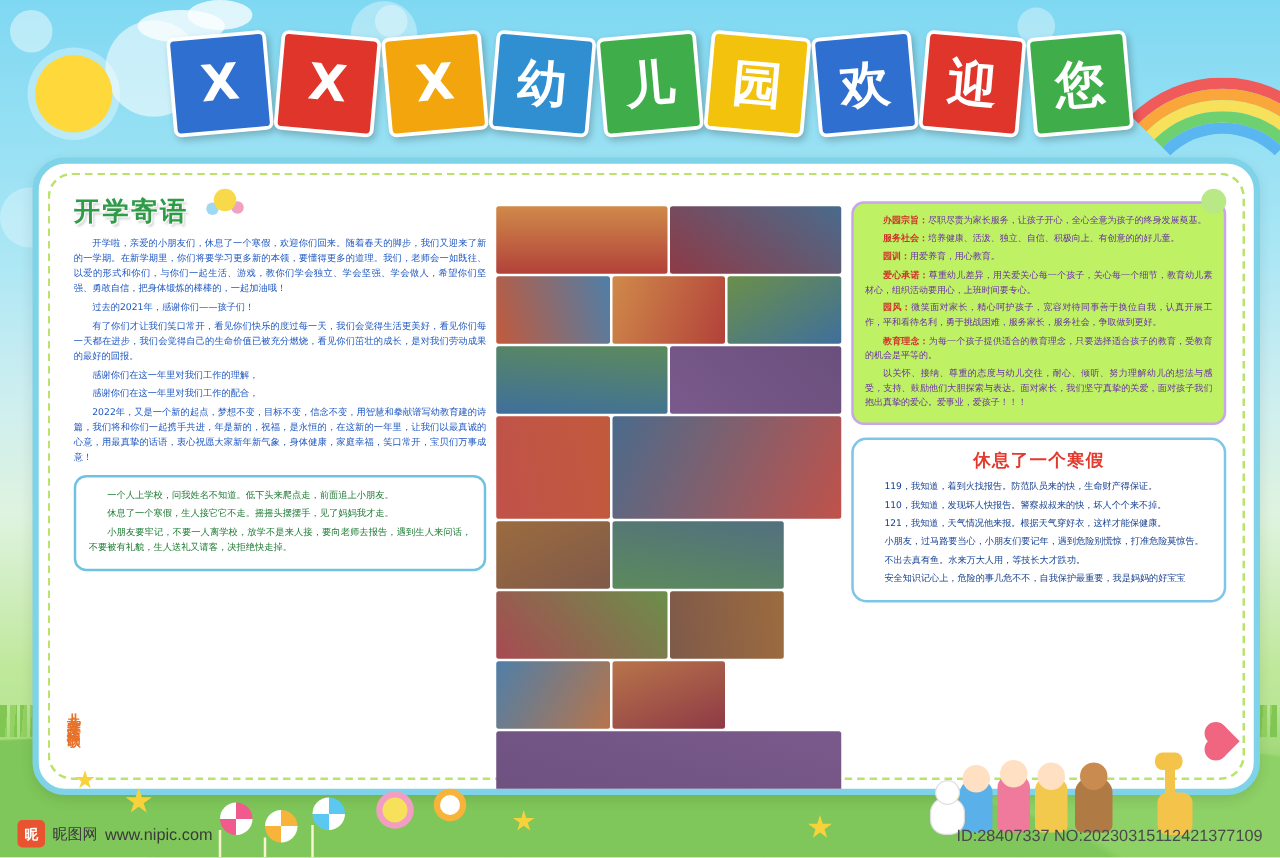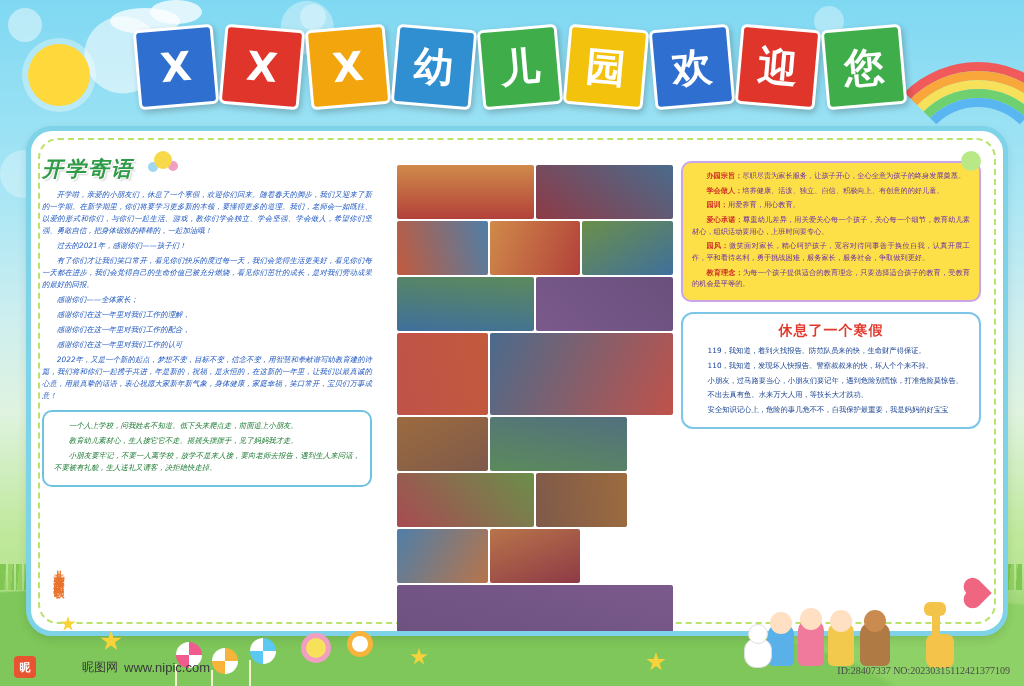--- a/index.html
+++ b/index.html
@@ -56,21 +56,21 @@
   .tile{
     width:74px;height:74px;display:flex;align-items:center;justify-content:center;
     border-radius:6px;color:#fff;font-size:40px;font-weight:bold;
     box-shadow:2px 3px 6px rgba(0,0,0,.22);
     border:3px solid #ffffff;
     font-family:"DejaVu Sans","Liberation Sans",sans-serif;
   }
   .tile:nth-child(odd){transform:rotate(-5deg);}
   .tile:nth-child(even){transform:rotate(5deg);}
   
-  .col-left{position:absolute;left:11px;top:24px;width:330px;height:450px;font-style:italic;}
+  .col-left{position:absolute;left:28px;top:24px;width:330px;height:450px;}
   .col-right{position:absolute;left:650px;top:24px;width:300px;height:450px;}
 
   .sec-title{
     font-family:"DejaVu Sans","Liberation Sans",sans-serif;
     font-weight:bold;letter-spacing:2px;
   }
   .t-green{
     font-size:21px;color:#2e9b46;
     text-shadow:1px 1px 0 #fff, 2px 2px 2px rgba(0,0,0,.18);
   }
@@ -84,21 +84,21 @@
   }
   .body-text{
     font-size:7.4px;line-height:1.62;color:#1f57c0;
     font-family:"DejaVu Sans","Liberation Sans",sans-serif;
     text-align:justify;
   }
   .body-text p{margin:0 0 3px 0;text-indent:2em;}
   .green-text{color:#1d7a33;}
   .purple-box{
     border:2px solid #c9a6ea;border-radius:10px;padding:7px 9px;margin-top:6px;
-    background:#fde047;
+    background:#bef264;
   }
   .purple-box .body-text{color:#6b2fa8;font-size:7.2px;}
   .number-box{
     border:2px solid #7dc6e8;border-radius:12px;padding:8px 10px;margin-top:10px;background:#fff;
   }
   .number-box .body-text{color:#16408f;font-size:7.3px;}
   .left-bottom{
     border:2px solid #6fc3e0;border-radius:10px;padding:8px 10px;margin-top:8px;background:#fff;
   }
   
@@ -119,22 +119,22 @@
   .footer-left{
     position:absolute;left:14px;bottom:8px;display:flex;align-items:center;gap:6px;
   }
   .logo-badge{
     width:22px;height:22px;border-radius:4px;background:#e8542f;color:#fff;
     display:flex;align-items:center;justify-content:center;font-size:11px;font-weight:bold;
     font-family:"DejaVu Sans","Liberation Sans",sans-serif;
   }
   .footer-url{font-size:13px;color:#3a3a3a;font-family:"Liberation Sans",sans-serif;}
   .footer-id{
-    position:absolute;right:14px;bottom:10px;font-size:10px;color:#4a4a4a;
-    font-family:Liberation Serif, serif;
+    position:absolute;right:14px;bottom:10px;font-size:13px;color:#4a4a4a;
+    font-family:Liberation Sans, sans-serif;
   }
   
   .star{position:absolute;width:0;height:0;}
   .dot{position:absolute;border-radius:50%;}
   .cloud{position:absolute;background:#fff;border-radius:50%;opacity:.75;}
   .heart{
     position:absolute;transform:rotate(-45deg);
   }
   .heart:before,.heart:after{content:"";position:absolute;border-radius:50%;}
   .lolli{position:absolute;}
@@ -180,31 +180,29 @@
   <div class="card">
     <div class="dash"></div>
 
     <div class="col-left">
       <div class="sec-title t-green">开学寄语</div>
       <div class="dot" style="left:112px;top:-4px;width:18px;height:18px;background:#f7d94a;box-shadow:10px 6px 0 -4px #f0a0c0,-10px 7px 0 -4px #9fd8f0;"></div>
       <div class="body-text" id="left-paras" style="margin-top:6px;">
           <p>开学啦，亲爱的小朋友们，休息了一个寒假，欢迎你们回来。随着春天的脚步，我们又迎来了新的一学期。在新学期里，你们将要学习更多新的本领，要懂得更多的道理。我们，老师会一如既往、以爱的形式和你们，与你们一起生活、游戏，教你们学会独立、学会坚强、学会做人，希望你们坚强、勇敢自信，把身体锻炼的棒棒的，一起加油哦！</p>
           <p>过去的2021年，感谢你们——孩子们！</p>
           <p>有了你们才让我们笑口常开，看见你们快乐的度过每一天，我们会觉得生活更美好，看见你们每一天都在进步，我们会觉得自己的生命价值已被充分燃烧，看见你们茁壮的成长，是对我们劳动成果的最好的回报。</p>
-          <p>感谢你们——全体家长；</p>
           <p>感谢你们在这一年里对我们工作的理解，</p>
           <p>感谢你们在这一年里对我们工作的配合，</p>
-          <p>感谢你们在这一年里对我们工作的认可</p>
           <p>2022年，又是一个新的起点，梦想不变，目标不变，信念不变，用智慧和拳献谱写幼教育建的诗篇，我们将和你们一起携手共进，年是新的，祝福，是永恒的，在这新的一年里，让我们以最真诚的心意，用最真挚的话语，衷心祝愿大家新年新气象，身体健康，家庭幸福，笑口常开，宝贝们万事成意！</p>
         </div>
 
       <div class="left-bottom" style="margin-top:8px;">
         <div class="body-text green-text" id="poem-lines">
             <p>一个人上学校，问我姓名不知道。低下头来爬点走，前面追上小朋友。</p>
-            <p>教育幼儿素材心，生人接它它不走。摇摇头摆摆手，见了妈妈我才走。</p>
+            <p>休息了一个寒假，生人接它它不走。摇摇头摆摆手，见了妈妈我才走。</p>
             <p>小朋友要牢记，不要一人离学校，放学不是来人接，要向老师去报告，遇到生人来问话，不要被有礼貌，生人送礼又请客，决拒绝快走掉。</p>
           </div>
       </div>
     </div>
     <div class="vlabel">儿童安全防拐歌</div>
 
     <div class="mosaic" id="mosaic">
         <div class="ph" style="grid-area: span 2 / span 3; background: linear-gradient(0deg, rgb(178, 65, 58), rgb(208, 138, 74));"></div>
         <div class="ph" style="grid-area: span 2 / span 3; background: linear-gradient(37deg, rgb(142, 58, 70), rgb(74, 107, 140));"></div>
         <div class="ph" style="grid-area: span 2 / span 2; background: linear-gradient(74deg, rgb(194, 90, 60), rgb(79, 127, 168));"></div>
@@ -221,33 +219,35 @@
         <div class="ph" style="grid-area: span 2 / span 2; background: linear-gradient(121deg, rgb(79, 127, 168), rgb(184, 116, 74));"></div>
         <div class="ph" style="grid-area: span 2 / span 2; background: linear-gradient(158deg, rgb(184, 116, 74), rgb(142, 58, 70));"></div>
         <div class="ph" style="grid-area: span 3 / span 6; background: linear-gradient(15deg, rgb(106, 79, 124), rgb(122, 90, 140));"></div>
       </div>
 
     <div class="col-right">
       <div class="dot" style="right:0px;top:-4px;width:20px;height:20px;background:#b8e986;"></div>
       <div class="purple-box">
         <div class="body-text" id="right-items">
             <p><span style="color: rgb(208, 50, 42); font-weight: bold;">办园宗旨：</span><span>尽职尽责为家长服务，让孩子开心，全心全意为孩子的终身发展奠基。</span></p>
-            <p><span style="color: rgb(208, 50, 42); font-weight: bold;">学会做人：</span><span>培养健康、活泼、独立、自信、积极向上、有创意的的好儿童。</span></p>
+            <p><span style="color: rgb(208, 50, 42); font-weight: bold;">服务社会：</span><span>培养健康、活泼、独立、自信、积极向上、有创意的的好儿童。</span></p>
             <p><span style="color: rgb(208, 50, 42); font-weight: bold;">园训：</span><span>用爱养育，用心教育。</span></p>
             <p><span style="color: rgb(208, 50, 42); font-weight: bold;">爱心承诺：</span><span>尊重幼儿差异，用关爱关心每一个孩子，关心每一个细节，教育幼儿素材心，组织活动要用心，上班时间要专心。</span></p>
             <p><span style="color: rgb(208, 50, 42); font-weight: bold;">园风：</span><span>微笑面对家长，精心呵护孩子，宽容对待同事善于换位自我，认真开展工作，平和看待名利，勇于挑战困难，服务家长，服务社会，争取做到更好。</span></p>
             <p><span style="color: rgb(208, 50, 42); font-weight: bold;">教育理念：</span><span>为每一个孩子提供适合的教育理念，只要选择适合孩子的教育，受教育的机会是平等的。</span></p>
+            <p><span style="color: rgb(208, 50, 42); font-weight: bold;"></span><span>以关怀、接纳、尊重的态度与幼儿交往，耐心、倾听、努力理解幼儿的想法与感受，支持、鼓励他们大胆探索与表达。面对家长，我们坚守真挚的关爱，面对孩子我们抱出真挚的爱心。爱事业，爱孩子！！！</span></p>
           </div>
       </div>
 
       <div class="number-box">
         <div class="t-red" style="text-align:center;margin-bottom:5px;">休息了一个寒假</div>
         <div class="body-text" id="number-items">
             <p>119，我知道，着到火找报告。防范队员来的快，生命财产得保证。</p>
             <p>110，我知道，发现坏人快报告。警察叔叔来的快，坏人个个来不掉。</p>
+            <p>121，我知道，天气情况他来报。根据天气穿好衣，这样才能保健康。</p>
             <p>小朋友，过马路要当心，小朋友们要记年，遇到危险别慌惊，打准危险莫惊告。</p>
             <p>不出去真有鱼。水来万大人用，等技长大才跌功。</p>
             <p>安全知识记心上，危险的事几危不不，自我保护最重要，我是妈妈的好宝宝</p>
           </div>
       </div>
     </div>
 
   </div>
 
   <div class="lolli" style="left:176px;bottom:22px;">
@@ -291,18 +291,18 @@
     <div style="position:absolute;left:8px;bottom:24px;width:18px;height:18px;background:#fff;border-radius:50%;border:1px solid #ddd;"></div>
   </div>
 
   <div class="heart" style="right:36px;bottom:84px;width:18px;height:18px;background:#f0657f;">
     <span style="position:absolute;left:-9px;top:0;width:18px;height:18px;background:#f0657f;border-radius:50%;display:block;"></span>
     <span style="position:absolute;left:0;top:-9px;width:18px;height:18px;background:#f0657f;border-radius:50%;display:block;"></span>
   </div>
 
   <div class="footer-left">
     <div class="logo-badge">昵</div>
-    <div class="footer-url" style="font-size:12px;margin-left:40px;">昵图网</div>
+    <div class="footer-url" style="font-size:12px;">昵图网</div>
     <div class="footer-url">www.nipic.com</div>
   </div>
   <div class="footer-id">ID:28407337 NO:20230315112421377109</div>
 
 </div>
 
 </body></html>

